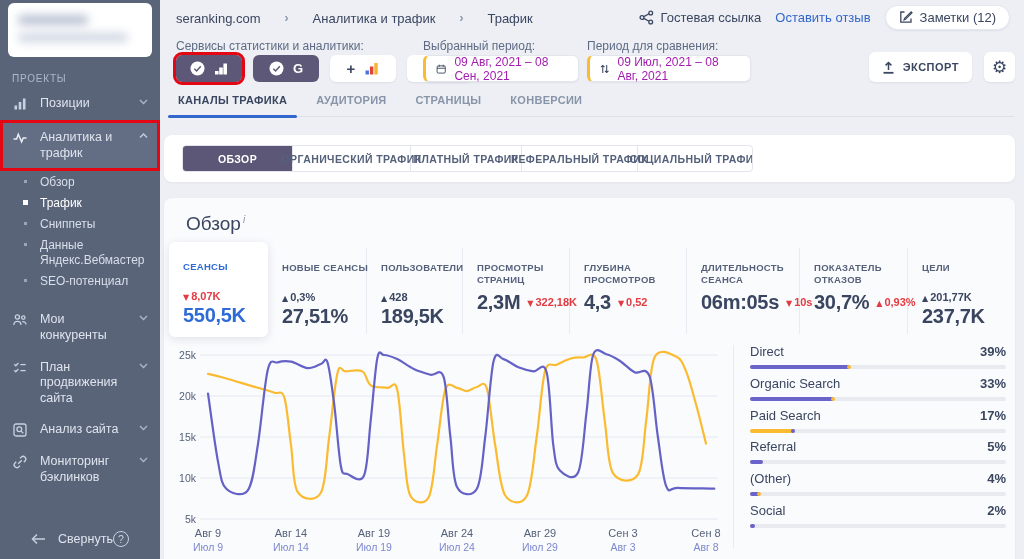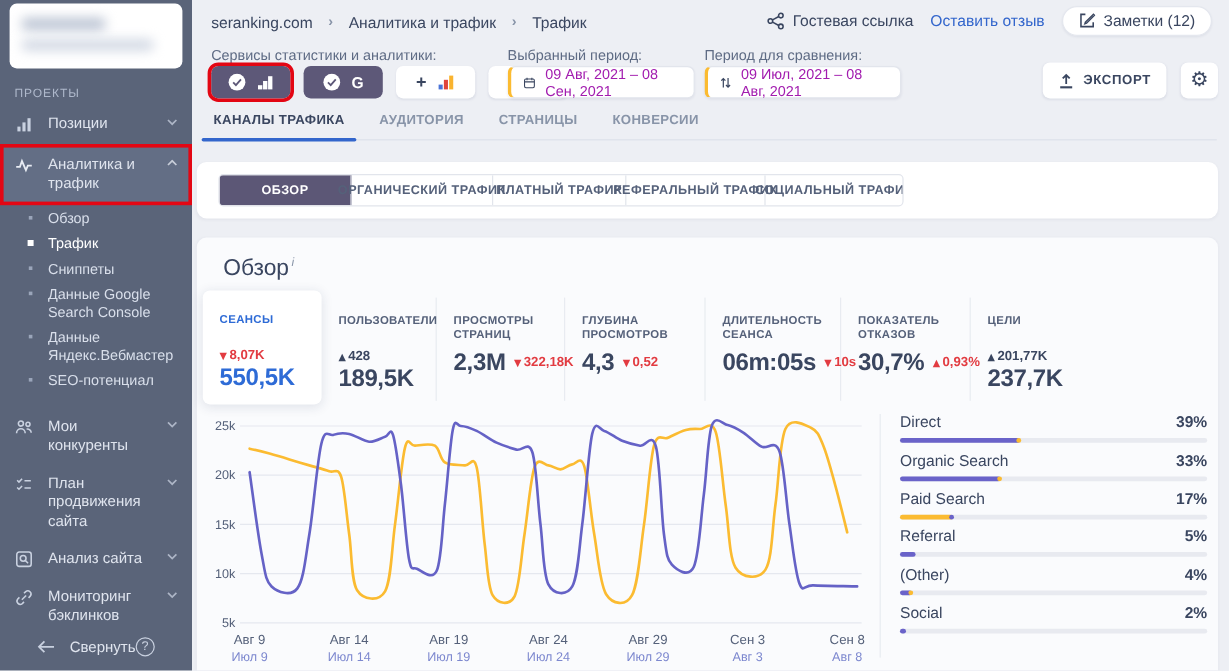--- a/index.html
+++ b/index.html
@@ -23,21 +23,21 @@
   .sb-sub { margin:3px 0 12px; }
   .sb-sub-item { position:relative; padding:3px 10px 3px 40px; line-height:1.25; font-size:12px; color:#D9DFEB; cursor:pointer; }
   .sb-sub-item.active { color:#fff; }
   .sb-sub-item .bullet { position:absolute; left:24px; top:8px; width:3px; height:3px; background:#9AA5BA; }
   .sb-sub-item.active .bullet { width:5px; height:5px; background:#fff; top:7px; left:23px; }
   .sb-bottom { position:absolute; left:0; right:0; bottom:0; display:flex; align-items:center; justify-content:center; padding:12px; }
   .sb-collapse { display:flex; align-items:center; gap:12px; cursor:pointer; }
   .help-circle { width:16px; height:16px; border:1.3px solid #C9D1E0; border-radius:50%; font-size:10.5px; display:flex; align-items:center; justify-content:center; color:#C9D1E0; cursor:pointer; }
 
   
-  .breadcrumb { position:absolute; left:176px; top:8px; height:20px; display:flex; align-items:center; gap:13px; font-size:13px; color:#3A4660; }
+  .breadcrumb { position:absolute; left:176px; top:8px; height:20px; display:flex; align-items:center; gap:24px; font-size:13px; color:#3A4660; }
   .bc-sep { color:#8894A8; font-weight:bold; font-size:12px; }
   .bc-link { cursor:pointer; }
   .header-right { position:absolute; right:14px; top:4px; display:flex; align-items:center; gap:14px; height:26px; }
   .hdr-link { display:flex; align-items:center; gap:7px; font-size:13px; cursor:pointer; }
   .hdr-feedback { color:#3366CC; font-size:13px; cursor:pointer; }
   .notes-pill { display:flex; align-items:center; gap:7px; background:#fff; border:1px solid #E4E7EE; border-radius:15px; padding:4px 13px; font-size:13px; box-shadow:0 1px 2px rgba(26,41,85,.07); cursor:pointer; }
 
   
   .tb-label { position:absolute; top:39px; font-size:12px; color:#5E6B84; }
   .svc-label { left:176px; } .per-label { left:423px; } .cmp-label { left:587px; }
@@ -129,21 +129,20 @@
       <span>Аналитика и трафик</span>
       <svg class="ic chev" width="9" height="6" viewBox="0 0 9 6" fill="none" stroke="#E8ECF4" stroke-width="1.4">
           <path d="M1 4.5 L4.5 1 L8 4.5"></path>
         </svg>
     </div>
 
     <div class="sb-sub" id="sb-sub">
         <div class="sb-sub-item"><span class="bullet"></span><span>Обзор</span></div>
         <div class="sb-sub-item active"><span class="bullet"></span><span>Трафик</span></div>
         <div class="sb-sub-item"><span class="bullet"></span><span>Сниппеты</span></div>
-        <div class="sb-sub-item"><span class="bullet"></span><span>Данные Google Search Console</span></div>
         <div class="sb-sub-item"><span class="bullet"></span><span>Данные Яндекс.Вебмастер</span></div>
         <div class="sb-sub-item"><span class="bullet"></span><span>SEO-потенциал</span></div>
       </div>
 
     <div id="sb-bottom-items">
         <div class="sb-item">
           <svg class="ic icon" width="16" height="16" viewBox="0 0 16 16" fill="none" stroke="#C9D1E0" stroke-width="1.3">
             <circle cx="5.4" cy="5" r="2.1"></circle>
             <path d="M1.8 13 c0-2.2 1.6-3.7 3.6-3.7 S9 10.8 9 13"></path>
             <circle cx="11.3" cy="5.6" r="1.7"></circle>
@@ -312,20 +311,21 @@
         <div class="subtab" style="width: 114px;">СОЦИАЛЬНЫЙ ТРАФИК</div>
       </div>
   </div>
 
   <div class="main-panel">
     <div class="overview-title">
       <span>Обзор</span><sup>i</sup>
     </div>
     <div class="metrics" id="metrics-host">
         <div class="metric stacked active" style="width: 99px;"><div class="m-label">СЕАНСЫ</div><span class="m-delta red"><span class="arr">▼</span>8,07K</span><div class="m-value">550,5K</div></div>
+        <div class="metric stacked" style="width: 99px;"><div class="m-label">НОВЫЕ СЕАНСЫ</div><span class="m-delta "><span class="arr">▲</span>0,3%</span><div class="m-value">27,51%</div></div>
         <div class="metric stacked" style="width: 96px;"><div class="m-label">ПОЛЬЗОВАТЕЛИ</div><span class="m-delta "><span class="arr">▲</span>428</span><div class="m-value">189,5K</div></div>
         <div class="metric inline" style="width: 107px;">
           <div class="m-label">ПРОСМОТРЫ СТРАНИЦ</div>
           <div class="m-row">
             <span class="m-value">2,3M</span>
             <span class="m-delta red"><span class="arr">▼</span>322,18K</span>
           </div>
         </div>
         <div class="metric inline" style="width: 117px;">
           <div class="m-label">ГЛУБИНА ПРОСМОТРОВ</div>

